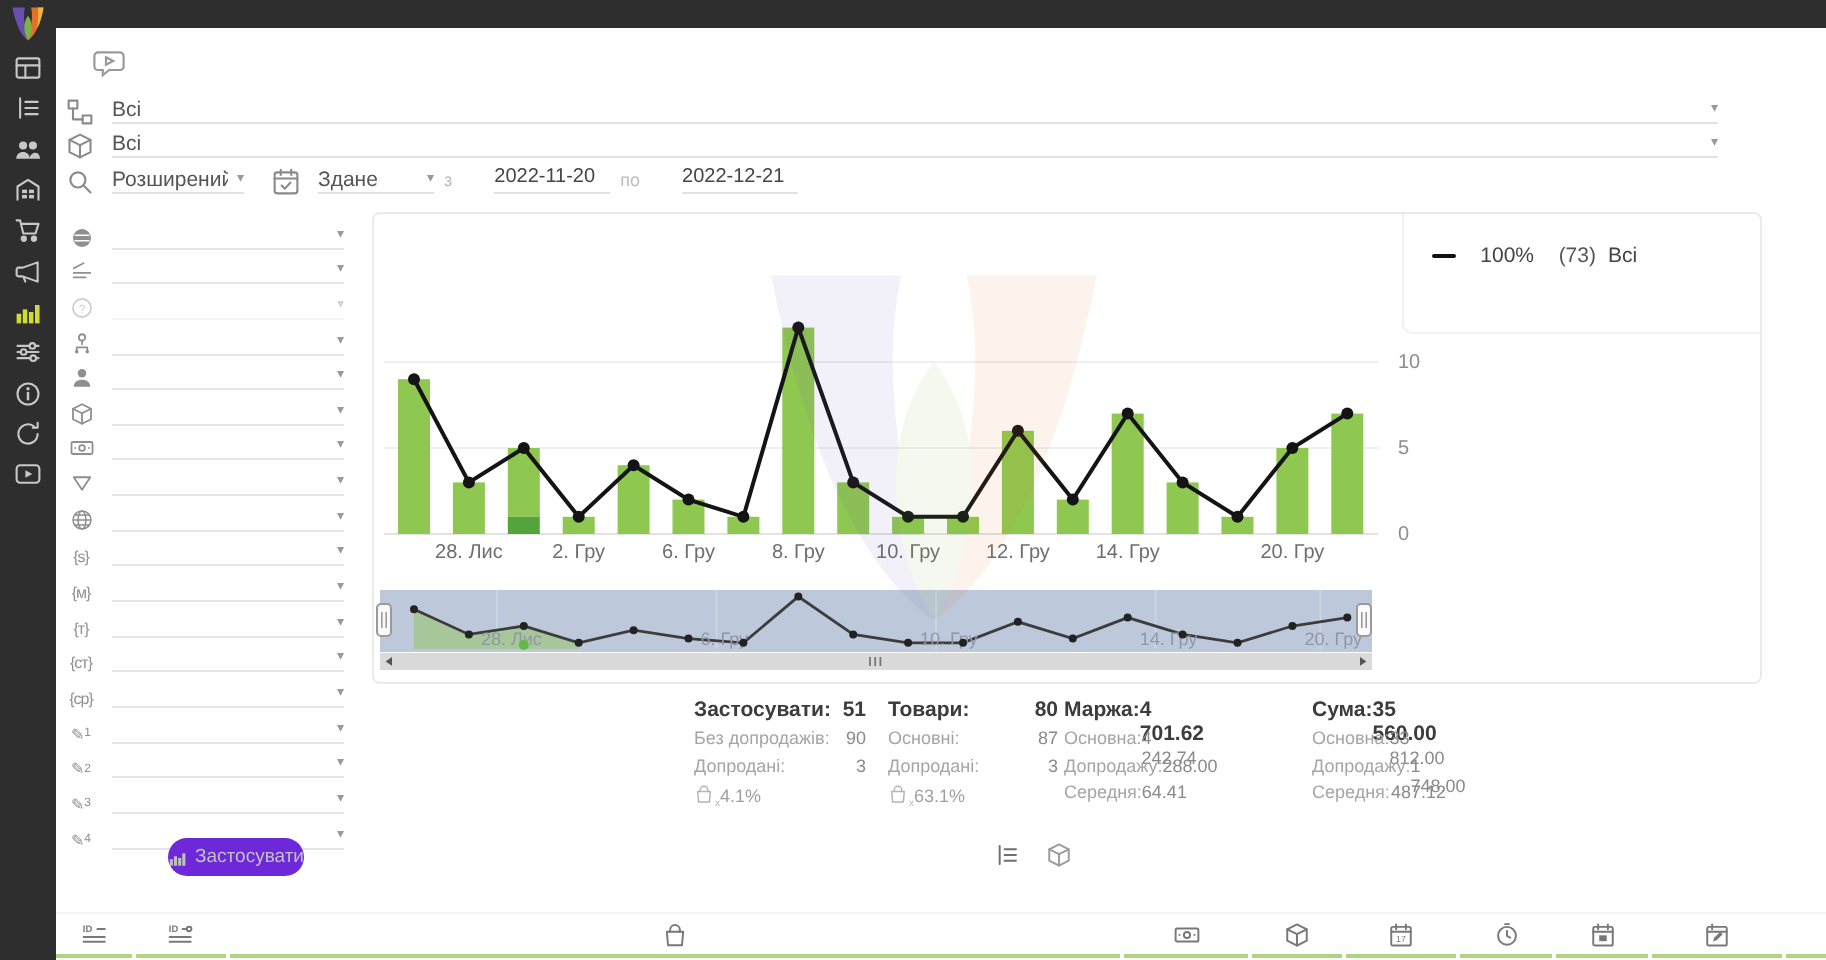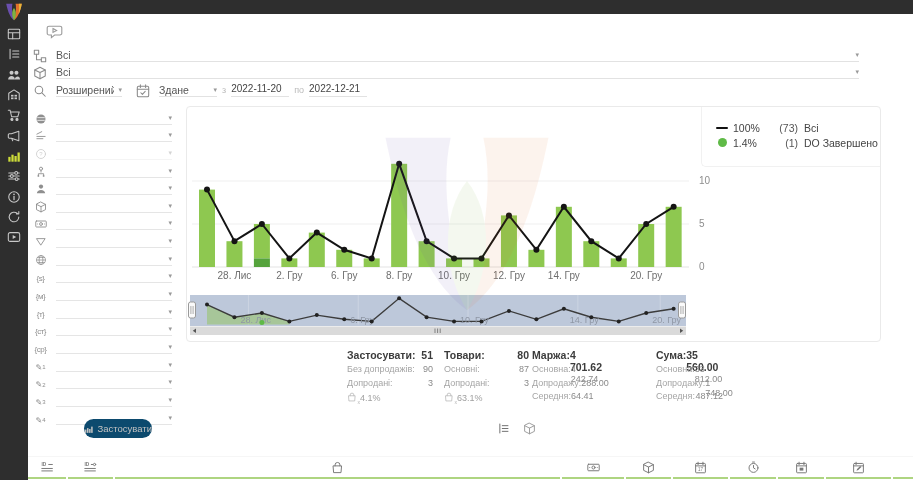--- a/index.html
+++ b/index.html
@@ -21,45 +21,45 @@
   .help-bubble{position:absolute;left:46px;top:25px;width:17px;height:15px;color:#9a9a9a;cursor:pointer;}
   
   .frow{position:absolute;display:flex;align-items:flex-end;}
   .frow .ficon{color:#8a8a8a;margin-right:9px;position:relative;top:1px;}
   .fselect{display:flex;align-items:flex-end;border-bottom:1px solid #e2e2e2;height:15px;
            font-size:10.5px;color:#555;cursor:pointer;}
   .fselect .val{flex:1;white-space:nowrap;overflow:hidden;}
   .chev{font-size:7px;color:#999;margin-left:4px;line-height:12px;}
   .smalllbl{font-size:9px;color:#bbb;margin:0 5px;position:relative;top:-2px;}
   .dinput{border:none;border-bottom:1px solid #e2e2e2;font-family:"Liberation Sans",sans-serif;
-          font-size:10px;color:#444;width:58px;padding:0 0 2px 0;outline:none;background:#fff;}
+          font-size:10px;color:#444;width:58px;padding:0 0 2px 0;outline:none;background:#fff;margin-left:16px;}
   
   .lrows{position:absolute;left:33px;top:107px;width:139px;}
   .lrow{display:flex;align-items:flex-end;height:17.65px;}
   .lrow .licn{width:15px;color:#8f8f8f;font-size:8px;display:flex;justify-content:center;align-items:center;}
   .lrow .lsel{flex:1;margin-left:8px;border-bottom:1px solid #e5e5e5;height:13px;display:flex;
               align-items:flex-end;cursor:pointer;}
   .lrow .lsel .sp{flex:1;}
   .lrow.disabled{opacity:.42;}
   .brace{font-size:8px;color:#999;letter-spacing:-.5px;}
   .pencil{font-size:9px;color:#888;}
   .pencil sub{font-size:6px;}
   .apply-btn{position:absolute;left:84px;top:419px;width:68px;height:19px;border-radius:10px;
-             background:#0c4a6e;color:#c2c2c2;font-size:9.5px;display:flex;align-items:center;
+             background:#6d28d9;color:#c2c2c2;font-size:9.5px;display:flex;align-items:center;
              justify-content:center;gap:4px;cursor:default;}
   
   .card{position:absolute;left:186px;top:106px;width:693px;height:234px;border:1px solid #eaeaea;
         border-radius:4px;background:#fff;}
   .legend{position:absolute;right:0;top:0;width:179px;height:60px;border-left:1px solid #f1f1f1;
           border-bottom:1px solid #f1f1f1;border-radius:0 0 0 5px;padding-top:13px;box-sizing:border-box;}
   .lg-row{display:flex;align-items:center;height:15px;padding-left:13px;font-size:10.5px;color:#444;}
   .lg-sw{width:14px;display:flex;justify-content:center;margin-right:4px;}
   .sw-line{width:12px;height:2px;background:#111;border-radius:1px;}
   .sw-dot{width:9px;height:9px;border-radius:50%;}
-  .lg-pct{display:inline-block;width:34px;}
+  .lg-pct{display:inline-block;width:34px;text-align:right;}
   .lg-cnt{display:inline-block;width:28px;text-align:right;margin-left:3px;color:#555;}
   .lg-nm{margin-left:6px;}
   .watermark{position:absolute;left:150px;top:2px;opacity:.08;pointer-events:none;}
   
   .stats{position:absolute;top:349px;left:0;width:913px;height:62px;font-size:9px;}
   .stat-col{position:absolute;top:0;}
   .stat-head{display:flex;justify-content:space-between;font-size:10.5px;font-weight:bold;color:#3c3c3c;height:15px;}
   .stat-row{display:flex;justify-content:space-between;color:#a5a5a5;height:13.5px;}
   .stat-row .v{color:#8a8a8a;}
   .stat-pct{display:flex;align-items:center;gap:3px;color:#a0a0a0;height:14px;}
@@ -563,28 +563,20 @@
       </svg>
     <div class="legend" id="legend">
         <div class="lg-row">
     <span class="lg-sw">
             <span class="sw-line"></span>
           </span>
     <span class="lg-pct">100%</span>
     <span class="lg-cnt">(73)</span>
     <span class="lg-nm">Всі</span>
         </div>
-        <div class="lg-row">
-    <span class="lg-sw">
-            <span class="sw-dot" style="background:#5fba47"></span>
-          </span>
-    <span class="lg-pct">1.4%</span>
-    <span class="lg-cnt">(1)</span>
-    <span class="lg-nm">DO Завершено</span>
-        </div>
       </div>
   </div>
 
   <div class="stats" id="stats">
       <div class="stat-col" style="left:347px;width:86px">
     <div class="stat-head">
           <span>Застосувати:</span>
           <span>51</span>
         </div>
         <div class="stat-row">

